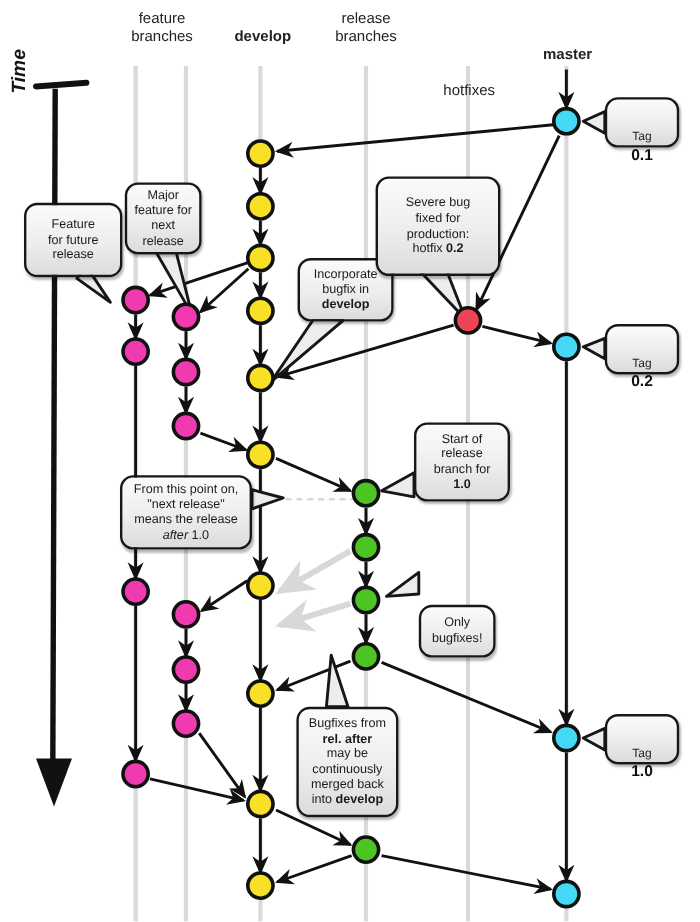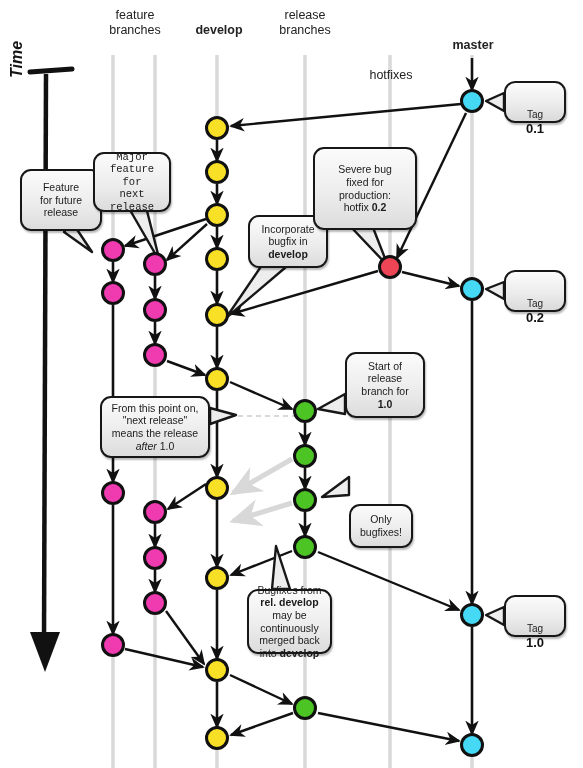--- a/index.html
+++ b/index.html
@@ -165,40 +165,40 @@
         <div>hotfixes</div>
       </div>
       <div class="lane-header bold" style="left: 434px; top: 28px; width: 78px; margin-top: 10px;">
         <div>master</div>
       </div>
     </div>
   <div id="callout-layer">
       <div class="callout" style="left: 20px; top: 169px; width: 82px; height: 62px;">
         <span>Feature<br>for future<br>release</span>
       </div>
-      <div class="callout" style="left: 93px; top: 152px; width: 78px; height: 60px; font-family: Liberation Mono, monospace;">
+      <div class="callout" style="left: 104px; top: 152px; width: 64px; height: 60px;">
         <span>Major<br>feature for<br>next release</span>
       </div>
       <div class="callout" style="left: 248px; top: 215px; width: 80px; height: 53px;">
         <span>Incorporate<br>bugfix in<br><b>develop</b></span>
       </div>
       <div class="callout" style="left: 313px; top: 147px; width: 104px; height: 83px; align-items: center;">
         <span>Severe bug<br>fixed for<br>production:<br>hotfix <b>0.2</b></span>
       </div>
       <div class="callout" style="left: 345px; top: 352px; width: 80px; height: 66px;">
         <span>Start of<br>release<br>branch for<br><b>1.0</b></span>
       </div>
       <div class="callout" style="left: 100px; top: 396px; width: 110px; height: 62px;">
         <span>From this point on,<br>"next release"<br>means the release<br><i>after</i> 1.0</span>
       </div>
       <div class="callout" style="left: 349px; top: 461px; width: 64px; height: 44px; margin-top: 43px;">
         <span>Only<br>bugfixes!</span>
       </div>
-      <div class="callout" style="left: 247px; top: 589px; width: 85px; height: 65px;">
-        <span>Bugfixes from<br><b>rel. develop</b><br>may be<br>continuously<br>merged back<br>into <b>develop</b></span>
+      <div class="callout" style="left: 247px; top: 589px; width: 85px; height: 92px;">
+        <span>Bugfixes from<br><b>rel. after</b><br>may be<br>continuously<br>merged back<br>into <b>develop</b></span>
       </div>
     </div>
   <div id="tag-layer">
       <div class="tagbox" style="left: 504px; top: 81px; width: 62px; height: 42px;">
         <div class="tg-l">Tag</div>
         <div class="tg-v">0.1</div>
       </div>
       <div class="tagbox" style="left: 504px; top: 270px; width: 62px; height: 42px;">
         <div class="tg-l">Tag</div>
         <div class="tg-v">0.2</div>

